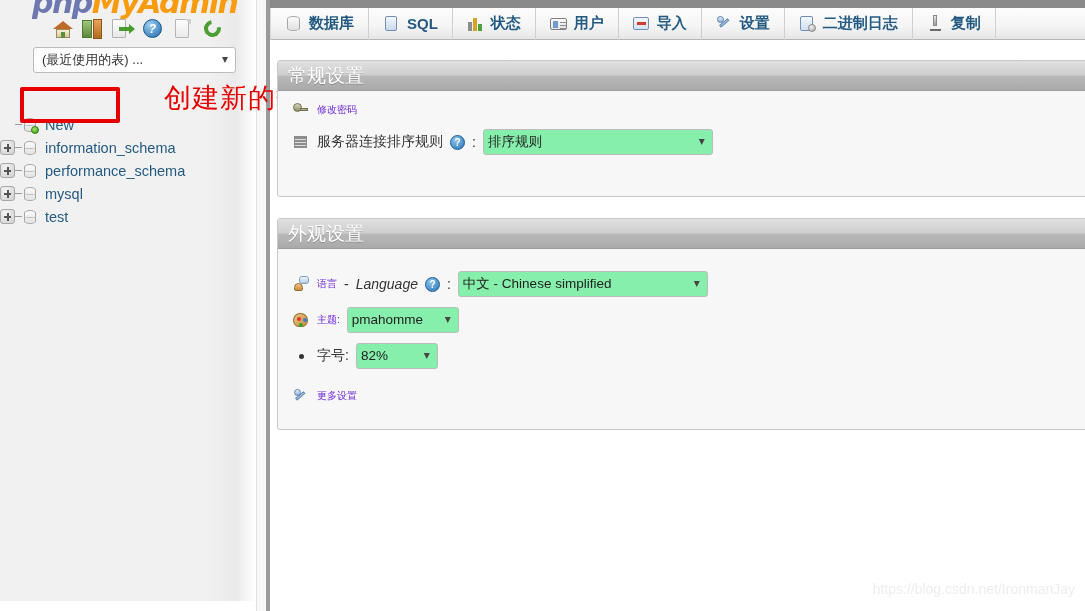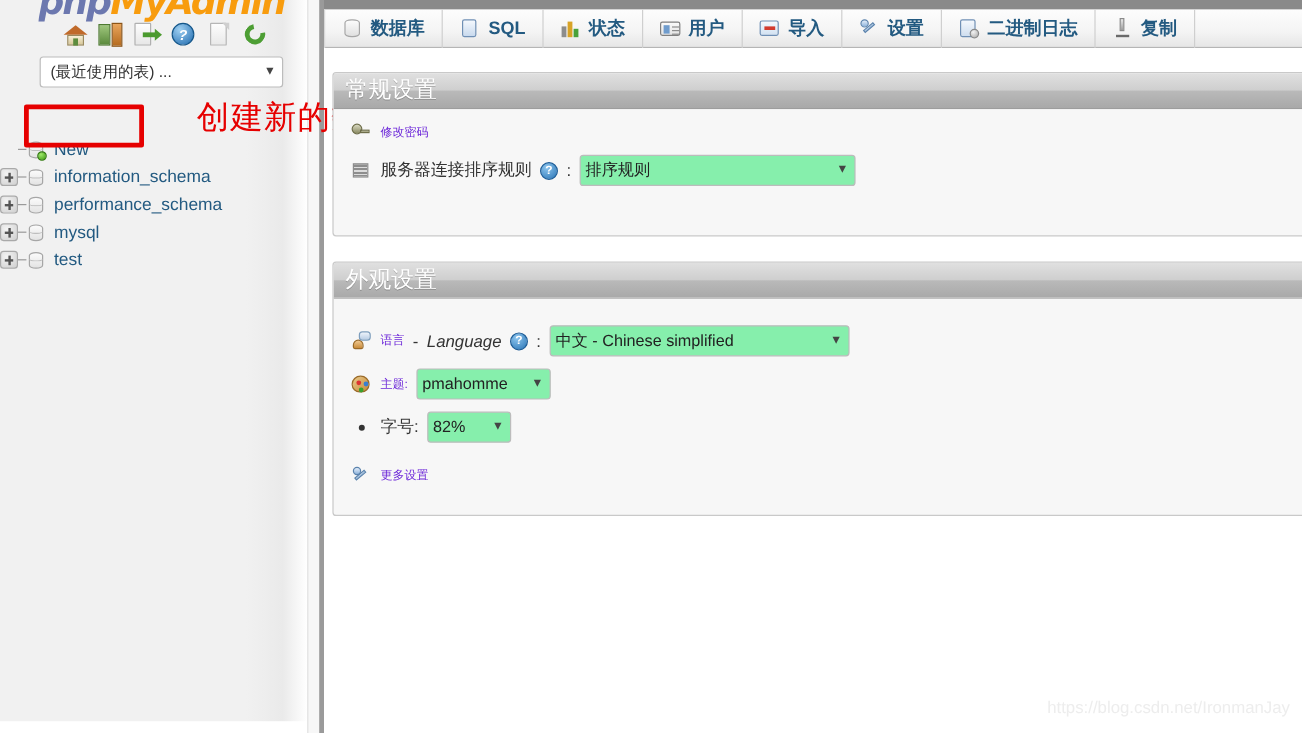--- a/index.html
+++ b/index.html
@@ -290,21 +290,21 @@
   .sel .chev {
     position: absolute;
     right: 7px; top: 50%;
     transform: translateY(-56%);
     font-size: 12px;
     color: #444;
   }
   #sel-collation { width: 230px; }
   #sel-language { width: 250px; }
   #sel-theme { width: 112px; }
-  #sel-fontsize { width: 70px; }
+  #sel-fontsize { width: 82px; }
 
   .bullet {
     width: 18px; height: 18px;
     display: flex; align-items: center; justify-content: center;
     flex: 0 0 auto;
   }
   .bullet::before {
     content:"";
     width: 5px; height: 5px;
     border-radius: 50%;

